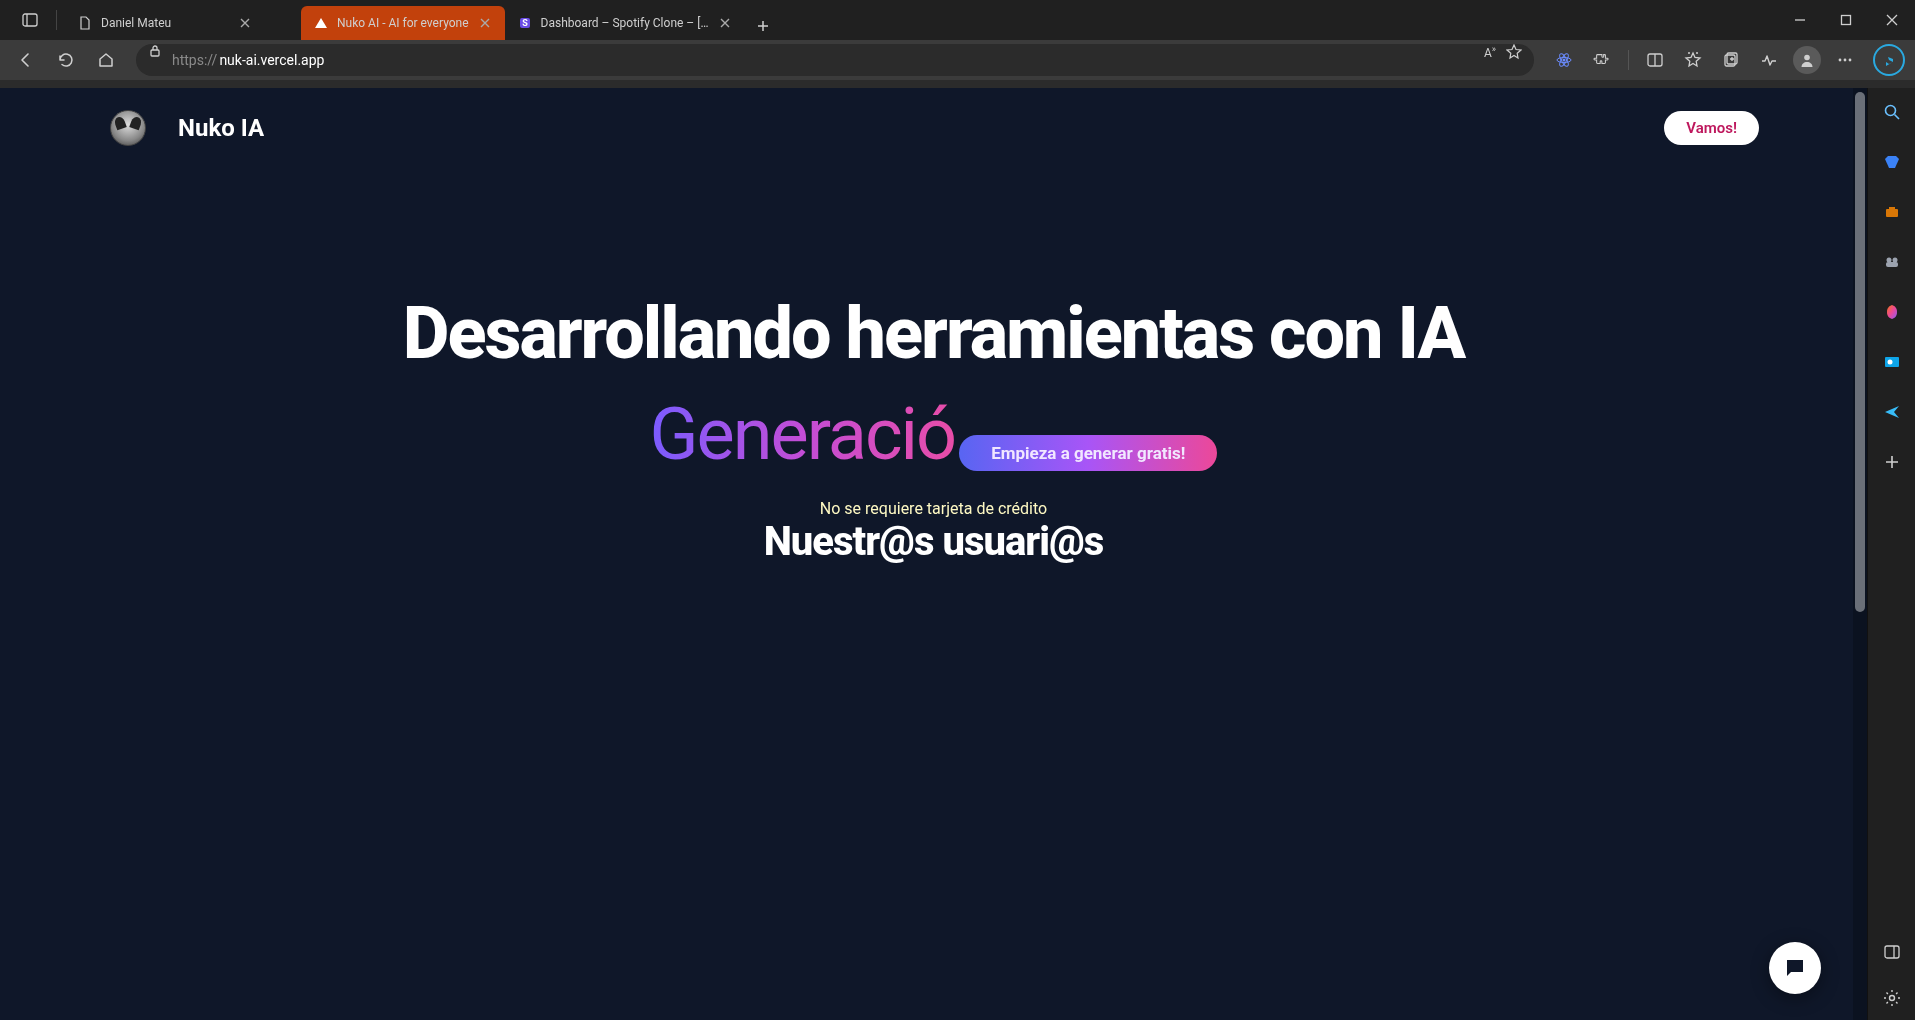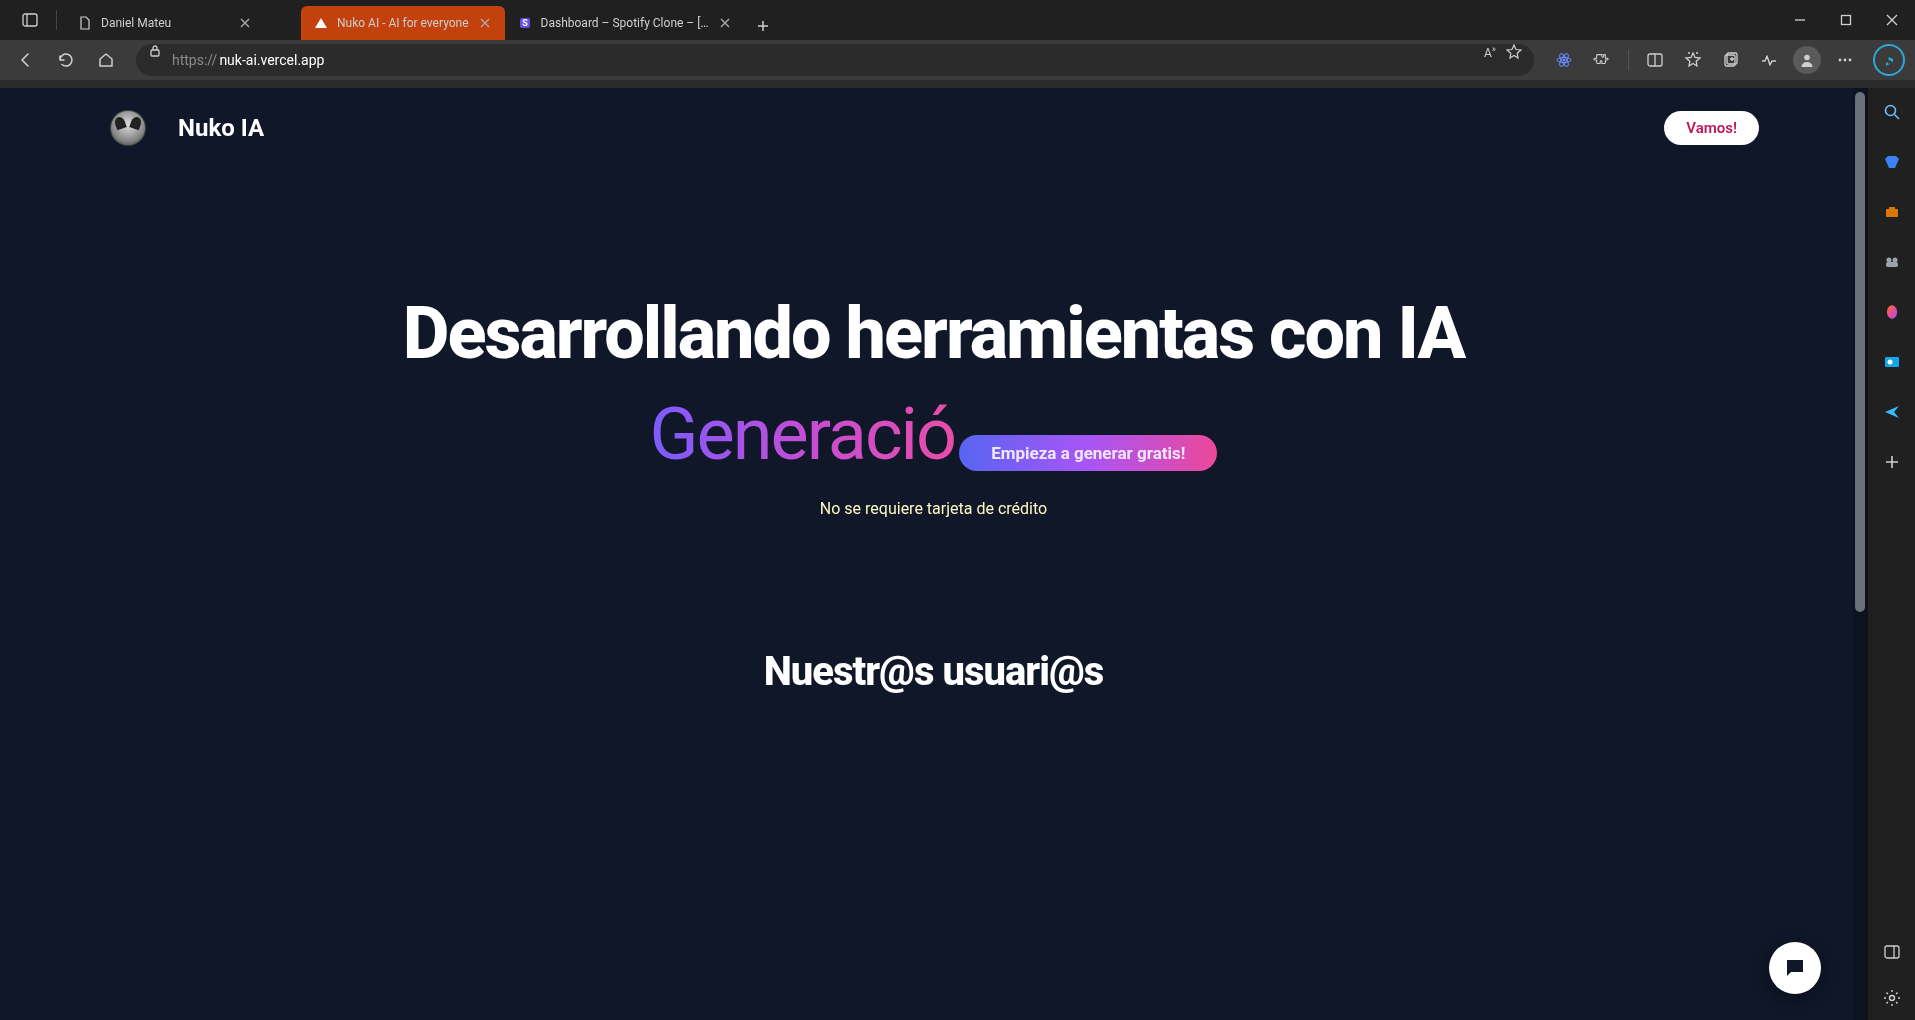--- a/index.html
+++ b/index.html
@@ -248,21 +248,21 @@
   font-size:17px;
   cursor:pointer;
 }
 .hero-note {
   margin-top:22px;
   font-size:16px;
   color:#fef9c3;
 }
 .section-title {
   text-align:center;font-size:40px;font-weight:800;
-  margin-top:130px;letter-spacing:-1px;
+  letter-spacing:-1px;
 }
 
 .chat-fab {
   position:absolute;
   right:46px;bottom:34px;
   width:52px;height:52px;border-radius:50%;
   background:#fff;
   display:flex;align-items:center;justify-content:center;
   box-shadow:0 4px 18px rgba(0,0,0,.4);
   cursor:pointer;

